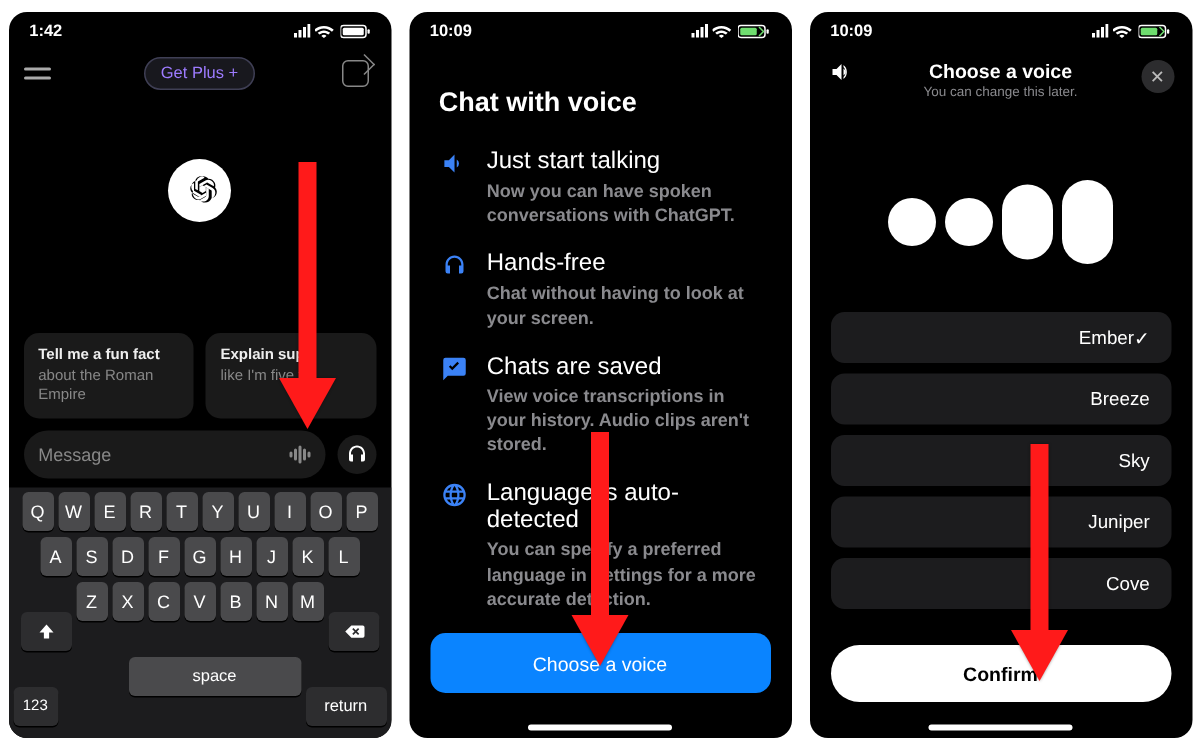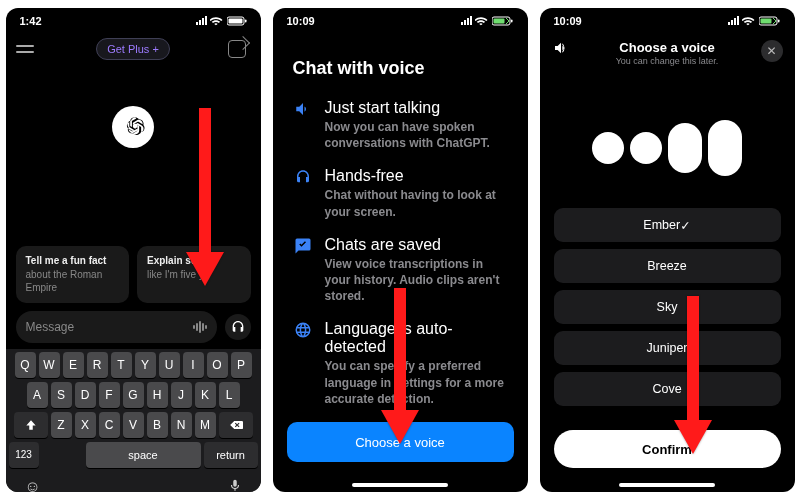--- a/index.html
+++ b/index.html
@@ -10,32 +10,32 @@
   .sb-right svg { display:block; }
 
   
   .s1-top { display:flex; justify-content:space-between; padding:4px 10px 8px; }
   .hamburger, .compose { width:22px; height:22px; display:flex; flex-direction:column; justify-content:center; gap:4px; }
   .hamburger span { height:2px; width:18px; background:#aaa; border-radius:1px; }
   .get-plus { font-size:11px; color:#9d7bff; border:1px solid #3f3f55; padding:4px 10px; border-radius:14px; background:#18181e; }
   .compose-ico { width:18px;height:18px;border:1.5px solid #888;border-radius:4px;position:relative; }
   .compose-ico::after{content:"";position:absolute;width:9px;height:9px;border-top:1.5px solid #888;border-right:1.5px solid #888;top:-3px;right:-3px;transform:rotate(45deg);}
   .logo-circle { width:42px;height:42px;border-radius:50%;background:#fff;margin:38px auto 0;display:flex;align-items:center;justify-content:center; }
-  .chips { display:flex; gap:8px; padding:0 10px; margin-top:98px; }
+  .chips { display:flex; gap:8px; padding:0 10px; margin-top:74px; }
   .chip { background:#1a1a1a; border-radius:10px; padding:8px 10px; font-size:10px; line-height:1.35; flex:1; }
   .chip .t { font-weight:600; color:#eee; }
   .chip .s { color:#888; }
   .msg-row { display:flex; gap:8px; align-items:center; padding:8px 10px 6px; }
   .msg-pill { flex:1; background:#1a1a1a; border-radius:18px; height:32px; display:flex; align-items:center; padding:0 10px; color:#888; font-size:12px; justify-content:space-between;}
   .hp { width:26px;height:26px;border-radius:50%;background:#1a1a1a;display:flex;align-items:center;justify-content:center; }
   .kbd { background:#1c1c1e; padding:3px 3px 4px; }
   .krow { display:flex; justify-content:center; gap:3px; margin-bottom:4px; }
   .key { background:#4a4a4c; color:#fff; border-radius:4px; height:26px; display:flex; align-items:center; justify-content:center; font-size:12px; box-shadow:0 1px 0 #000; }
   .kw { width:21px; }
-  .key.dark { background:#2d2d2f; }
+  .key.dark { background:#2d2d2f;margin-top:20px; }
   .key.wide { width:34px; font-size:10px;}
   .kspc { flex:1; font-size:11px;margin-left:44px; }
   .kret { width:54px; font-size:11px; }
   .kbot { display:flex; align-items:center; justify-content:space-between; padding:4px 16px 2px; font-size:16px; color:#ccc;}
   .home-ind { width:96px; height:4px; background:#fff; border-radius:2px; margin:2px auto 0;}
 
   
   .s2-body { padding:24px 20px 0; }
   .s2-title { font-size:18px; font-weight:700; margin-bottom:20px; }
   .feat { display:flex; gap:12px; margin-bottom:16px; }
@@ -49,21 +49,21 @@
   .s3-head { display:flex; align-items:flex-start; padding:6px 12px 0; position:relative; }
   .vol { width:22px; }
   .s3-titlewrap { position:absolute; left:0; right:0; text-align:center; }
   .s3-title { font-size:13px; font-weight:600;}
   .s3-sub { font-size:9px; color:#8a8a8e; margin-top:1px;}
   .xbtn { margin-left:auto; width:22px;height:22px;border-radius:50%;background:#2c2c2e;display:flex;align-items:center;justify-content:center;font-size:12px;color:#bbb;}
   .viz { display:flex; justify-content:center; align-items:center; gap:6px; margin-top:54px; margin-bottom:28px; height:64px;}
   .blob { background:#fff; border-radius:50px; }
   .b1{width:32px;height:32px;} .b2{width:32px;height:32px;} .b3{width:34px;height:50px;} .b4{width:34px;height:56px;}
   .voices { padding:0 14px; display:flex; flex-direction:column; gap:7px; }
-  .voice { background:#1c1c1e; border-radius:9px; height:34px; display:flex; align-items:center; padding:0 14px; font-size:12.5px; justify-content:center;}
+  .voice { background:#1c1c1e; border-radius:9px; height:34px; display:flex; align-items:center; padding:0 14px; font-size:12.5px; justify-content:flex-end;}
   .confirm { position:absolute; bottom:24px; left:14px; right:14px; background:#fff; color:#000; border-radius:20px; height:38px; display:flex; align-items:center; justify-content:center; font-size:13px; font-weight:600;}
   .s3 .home-ind{position:absolute;bottom:5px;left:50%;transform:translateX(-50%);}
 
   
   .arrow { position:absolute; pointer-events:none; }
   .arrow svg { display:block; filter:drop-shadow(0 0 1px rgba(0,0,0,.4)); }
 
   
   .wave { display:flex; gap:1.5px; align-items:center; }
   .wave span{ width:1.5px; background:#888; border-radius:1px;}

